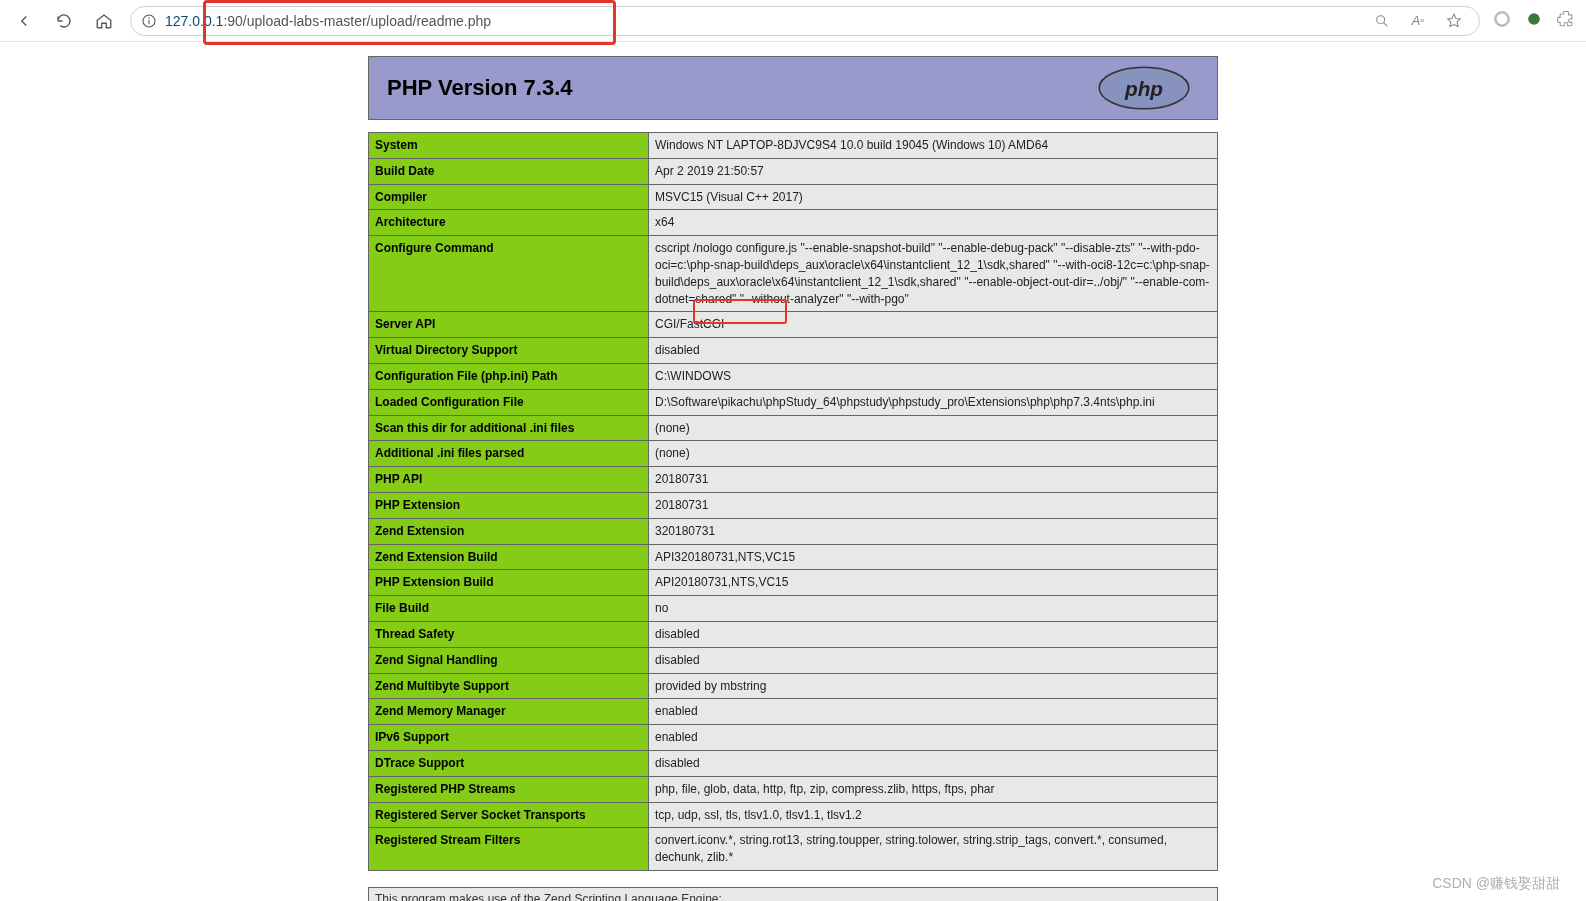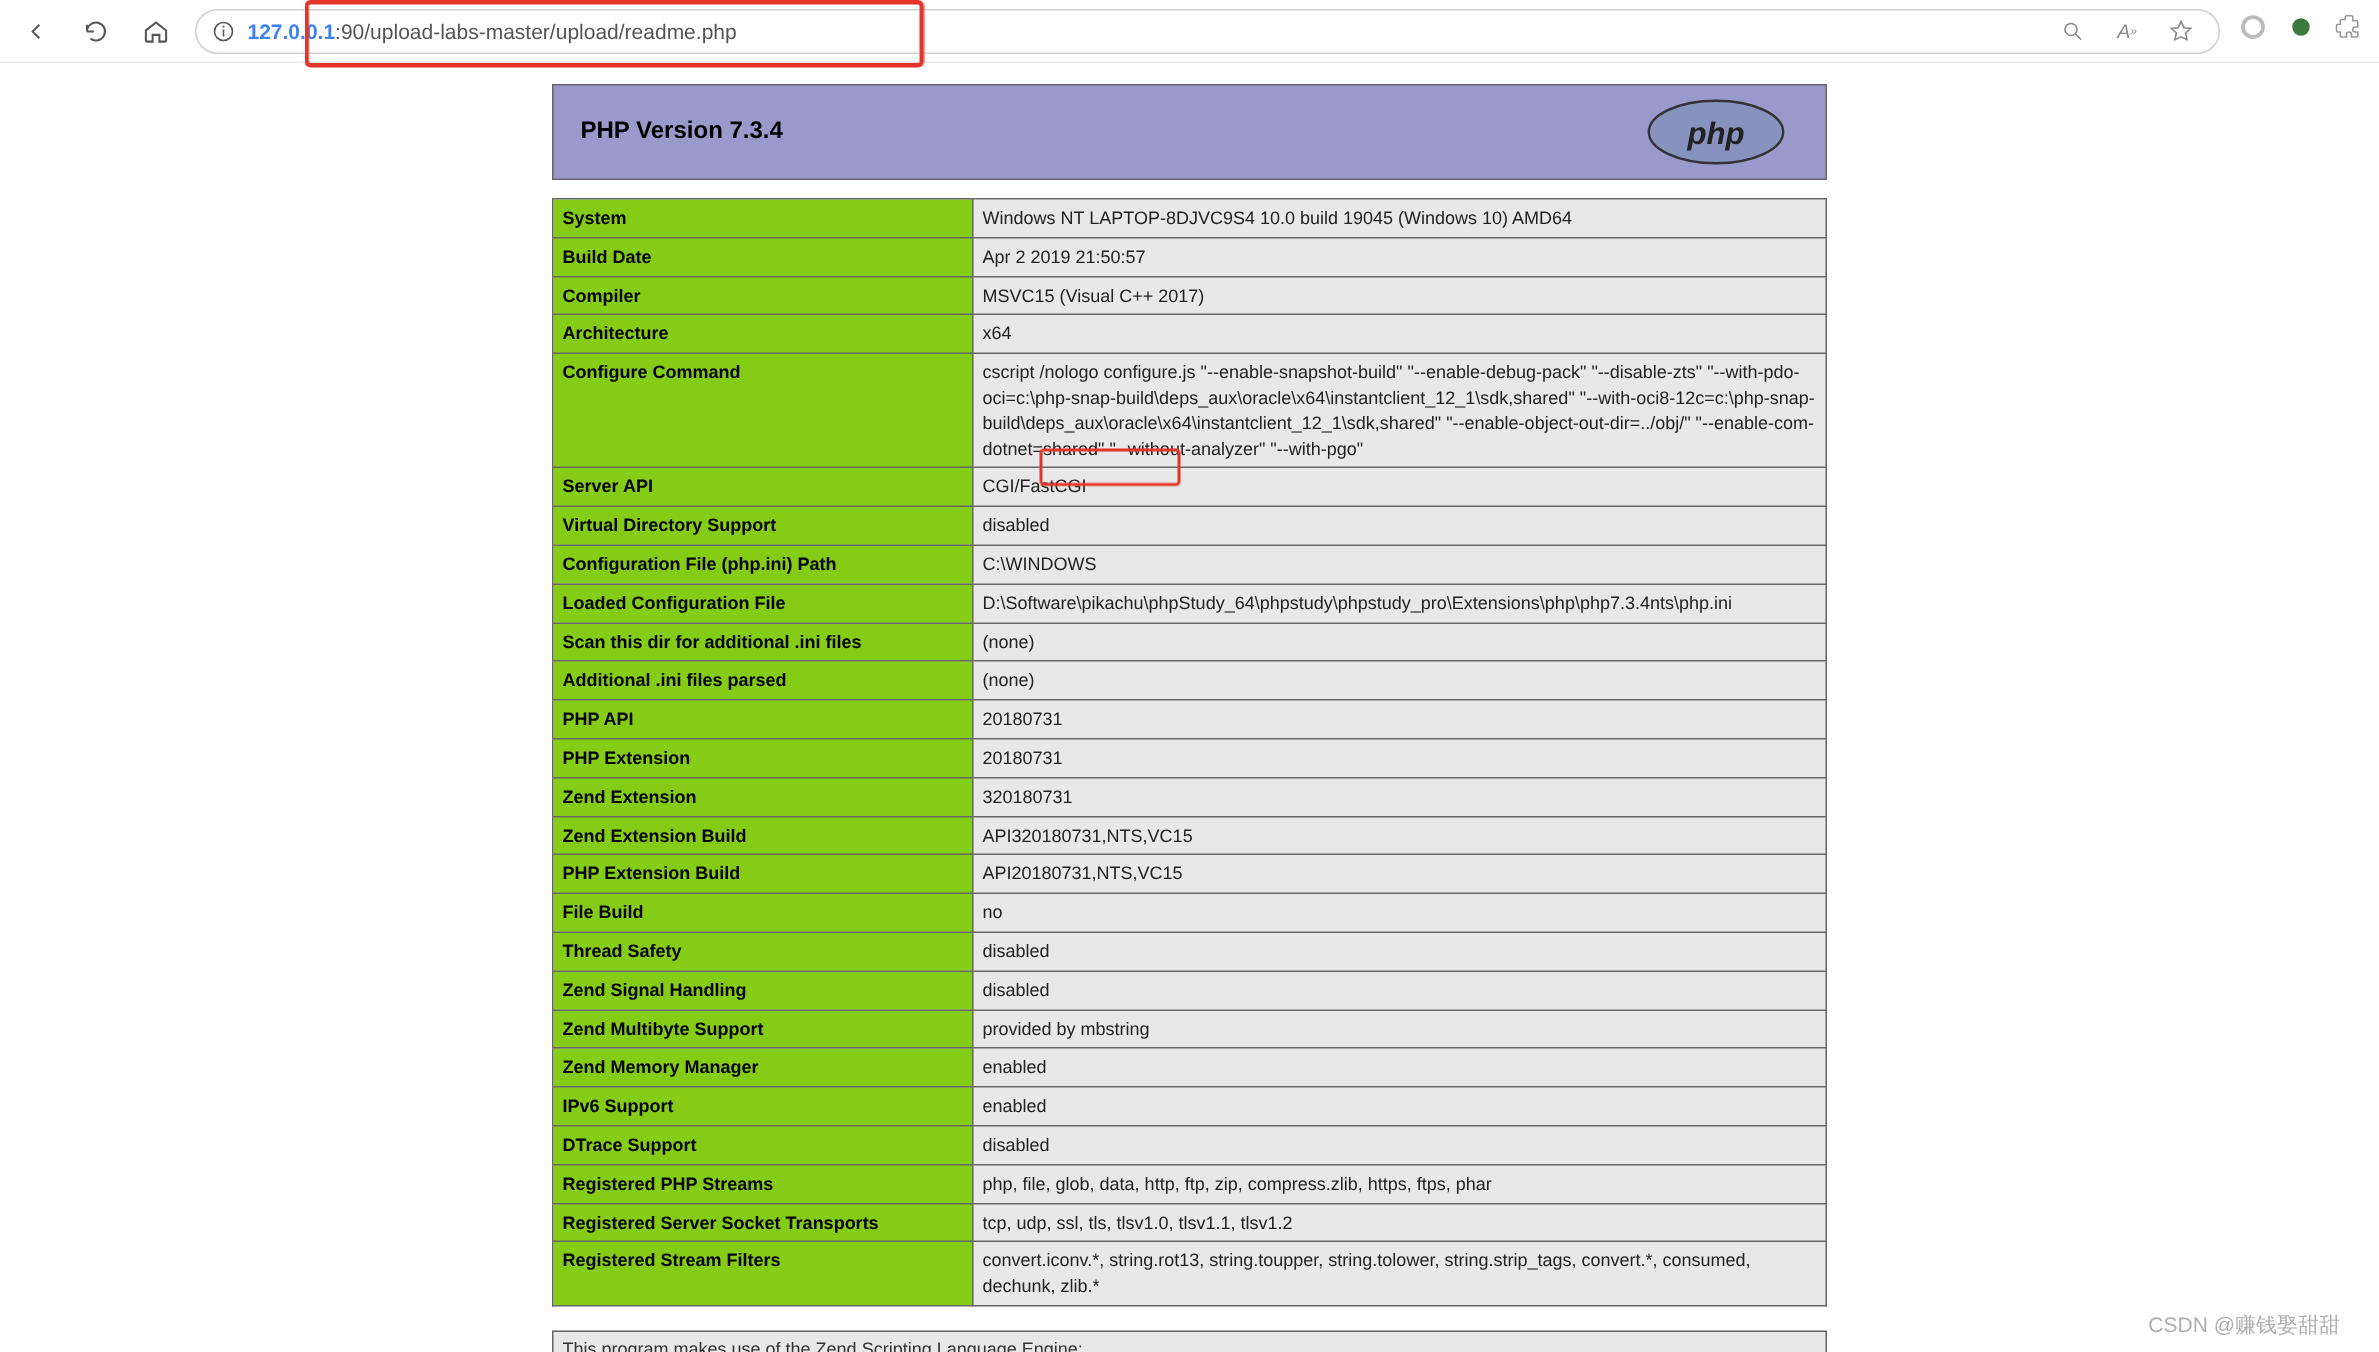--- a/index.html
+++ b/index.html
@@ -3,28 +3,28 @@
   <meta charset="utf-8">
   <style>
     * { margin: 0; padding: 0; box-sizing: border-box; }
     body { font-family: -apple-system, "Segoe UI", Arial, sans-serif; background: #fff; width: 1586px; height: 901px; overflow: hidden; position: relative; }
     .toolbar { display: flex; align-items: center; height: 42px; padding: 0 10px; gap: 12px; border-bottom: 1px solid #e8e8e8; }
     .tb-btn { width: 28px; height: 28px; display: flex; align-items: center; justify-content: center; color: #555; cursor: pointer; }
     .tb-btn svg { width: 18px; height: 18px; stroke: currentColor; fill: none; stroke-width: 1.8; }
     .addrbar { flex: 1; height: 30px; border: 1px solid #d0d0d0; border-radius: 16px; display: flex; align-items: center; padding: 0 10px; background: #fff; position: relative; }
     .addrbar .info-icon { width: 16px; height: 16px; display: flex; align-items: center; justify-content: center; color: #555; margin-right: 8px; }
     .url-text { flex: 1; font-size: 14px; color: #555; }
-    .url-text .url-host { color: #3b82f6; font-weight: bold; }
+    .url-text .url-host { color: #0c4a6e; }
     .right-icons { display: flex; gap: 14px; align-items: center; padding: 0 4px; }
     .right-icons .icn { width: 22px; height: 22px; display: flex; align-items: center; justify-content: center; color: #7a7a7a; }
     .url-highlight { position: absolute; border: 3px solid #e3362a; border-radius: 4px; pointer-events: none; }
     .content-area { width: 100%; height: calc(100% - 42px); overflow: auto; }
     .phpinfo { width: 850px; margin: 14px auto 0; }
     .header-box { background: #9999cc; border: 1px solid #666; height: 64px; display: flex; align-items: center; padding: 0 18px; justify-content: space-between; }
-    .header-box h1 { font-size: 16px; font-weight: bold; color: #000; }
+    .header-box h1 { font-size: 22px; font-weight: bold; color: #000; }
     .php-logo { width: 110px; height: 48px; }
     .info-table { width: 100%; border-collapse: collapse; margin-top: 12px; font-size: 12px; }
     .info-table td { border: 1px solid #666; padding: 4px 6px; vertical-align: top; line-height: 1.4; }
     .info-table .key { background: #84cc16; width: 280px; font-weight: bold; color: #000; }
     .info-table .val { background: #e8e8e8; color: #222; word-break: break-word; }
     .cell-highlight { position: absolute; border: 2px solid #e3362a; border-radius: 3px; pointer-events: none; }
     .footer-note { width: 850px; margin: 16px auto 0; border: 1px solid #666; font-size: 12px; padding: 4px 6px; color: #333; background: #e8e8e8; }
     .watermark { position: absolute; bottom: 8px; right: 26px; color: rgba(120,120,120,.6); font-size: 14px; pointer-events: none; }
   </style>
 </head>

